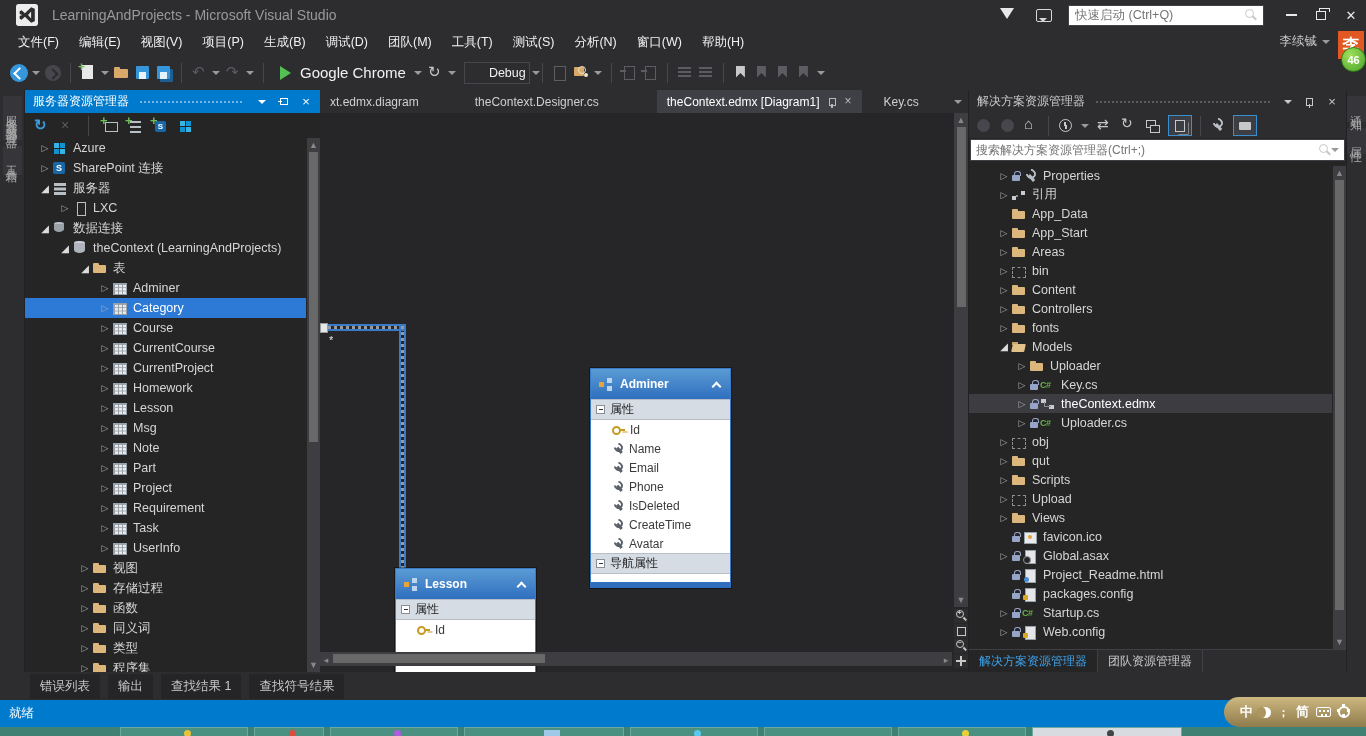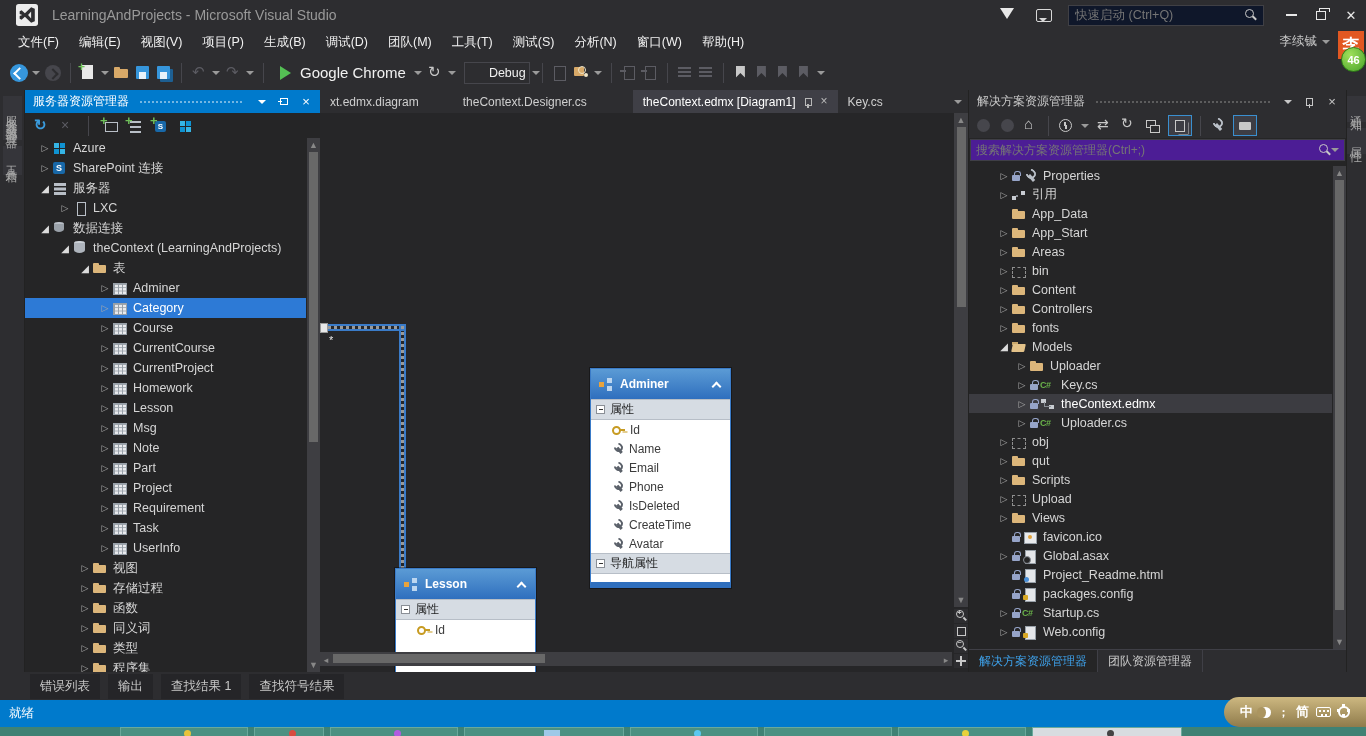--- a/index.html
+++ b/index.html
@@ -11,21 +11,21 @@
   }
   
   .titlebar { position:absolute; left:0; top:0; width:1366px; height:30px; display:flex; align-items:center; }
   .vslogo { margin-left:16px; width:22px; height:22px; flex:none; }
   .titletext { margin-left:14px; color:#999; font-size:14px; }
   .tb-right { position:absolute; right:0; top:0; height:30px; display:flex; align-items:center; }
   .flag-ico { width:14px; height:14px; position:relative; margin-right:22px; }
   .flag-ico::before { content:""; position:absolute; left:0; top:0; border-left:7px solid transparent; border-right:7px solid transparent; border-top:11px solid #e8e8e8; }
   .fb-ico { width:16px; height:13px; border:1.5px solid #d8d8d8; border-radius:2px; position:relative; margin-right:16px; }
   .fb-ico::after { content:""; position:absolute; left:2px; bottom:-5px; border:4px solid transparent; border-top-color:#d8d8d8; }
-  .quicklaunch { width:196px; height:21px; background:#0f172a; border:1px solid #404045; display:flex; align-items:center; padding:0 6px; margin-right:12px; }
+  .quicklaunch { width:196px; height:21px; background:#ffffff; border:1px solid #404045; display:flex; align-items:center; padding:0 6px; margin-right:12px; }
   .quicklaunch input { flex:1; background:none; border:none; outline:none; color:#8a8a8a; font-size:12.5px; font-family:"Liberation Sans",sans-serif; }
   .i-mag { width:14px; height:14px; position:relative; flex:none; }
   .i-mag::before { content:""; position:absolute; left:2px; top:1px; width:7px; height:7px; border:1.6px solid #c8c8c8; border-radius:50%; }
   .i-mag::after { content:""; position:absolute; left:9px; top:9px; width:5px; height:1.8px; background:#c8c8c8; transform:rotate(45deg); }
   .winbtn { width:30px; height:26px; display:flex; align-items:center; justify-content:center; color:#e8e8e8; font-size:13px; }
   .winbtn .mini { width:11px; height:2px; background:#e8e8e8; display:block; }
   .winbtn .rest { width:10px; height:9px; border:1.5px solid #e8e8e8; position:relative; display:block; }
   .winbtn .rest::before{ content:""; position:absolute; left:2px; top:-4px; width:9px; height:3px; border:1.5px solid #e8e8e8; border-bottom:none; }
   
   .menubar { position:absolute; left:0; top:30px; width:1366px; height:25px; display:flex; align-items:center; padding-left:8px; }
@@ -137,21 +137,21 @@
   .i-html::after { content:""; position:absolute; left:2px; top:10px; width:5px; height:5px; background:#4a90d9; border-radius:50%; }
   .lock { width:11px; height:16px; }
   .lock::before { content:""; position:absolute; left:2.5px; top:3px; width:5px; height:4px; border:1.4px solid #96a4c8; border-bottom:none; border-radius:3px 3px 0 0; }
   .lock::after { content:""; position:absolute; left:1px; top:7px; width:8px; height:6px; background:#96a4c8; border-radius:1px; }
   
   .sb { position:absolute; background:#3e3e42; z-index:6; }
   .sb .arr { position:absolute; color:#888; font-size:9px; width:100%; text-align:center; }
   .sb .thumb { position:absolute; background:#686868; }
   
   .editor { position:absolute; left:320px; top:0; width:648px; height:582px; background:#2d2d30; }
-  .tabbar { height:23px; display:flex; align-items:flex-end; }
+  .tabbar { height:23px; display:flex; align-items:flex-end;gap:12px; }
   .etab { height:23px; display:flex; align-items:center; padding:0 10px; color:#cfcfcf; font-size:12px; white-space:nowrap; }
   .etab.active { background:#3f3f46; color:#fff; gap:7px; }
   .etab .pin-ico { transform:none; color:#b8b8b8; width:11px; height:12px; }
   .etab .x-glyph { color:#b8b8b8; font-size:12px; }
   .tab-overflow { margin-left:auto; margin-right:6px; align-self:center; }
   .canvas { position:relative; width:648px; height:559px; background:#262628; overflow:hidden; }
   
   .entity { position:absolute; background:#fff; border:1.5px solid #3a7bc8; border-bottom:6px solid #2f6fbe; z-index:2; overflow:hidden; box-shadow:0 0 0 1px rgba(0,0,0,.35); }
   .ent-head { height:30px; background:linear-gradient(180deg,#5b9bd5,#2f6fbe); display:flex; align-items:center; padding:0 8px; gap:7px; color:#fff; }
   .ent-name { font-weight:bold; font-size:12px; flex:1; }
@@ -194,21 +194,21 @@
   .sync-icon::before { content:"⇄"; position:absolute; left:1px; top:-1px; font-size:14px; color:#c8c8c8; }
   .collapse-icon::before { content:""; position:absolute; left:2px; top:3px; width:8px; height:6px; border:1.4px solid #c8c8c8; }
   .collapse-icon::after { content:""; position:absolute; left:6px; top:8px; width:8px; height:6px; border:1.4px solid #c8c8c8; background:#2d2d30; }
   .tgl { border:1px solid #3a8fd0; background:#3d3d44; width:24px; height:21px; display:flex; align-items:center; justify-content:center; }
   .showall-icon { width:13px; height:13px; position:relative; }
   .showall-icon::before { content:""; position:absolute; left:1px; top:1px; width:8px; height:10px; border:1.4px solid #c8c8c8; background:#3d3d44; box-shadow:3px 2px 0 #3d3d44, 3.5px 2.5px 0 #c8c8c8; }
   .wrench-icon::before { content:""; position:absolute; left:4px; top:1px; width:6px; height:6px; border:2px solid #b9bfc7; border-radius:50%; border-top-color:transparent; transform:rotate(-45deg); }
   .wrench-icon::after { content:""; position:absolute; left:8px; top:6px; width:3px; height:8px; background:#b9bfc7; transform:rotate(-40deg); }
   .preview-icon { width:12px; height:8px; background:#c8c8c8; border-radius:1px; }
   .search-row { height:24px; display:flex; align-items:center; background:#252526; padding:0 1px; }
-  .search-box { flex:1; height:22px; background:#4c1d95; border:1px solid #3f3f46; display:flex; align-items:center; padding:0 5px; }
+  .search-box { flex:1; height:22px; background:#ffffff; border:1px solid #3f3f46; display:flex; align-items:center; padding:0 5px; }
   .search-box input { flex:1; background:none; border:none; outline:none; color:#8a8a8a; font-size:12px; font-family:"Liberation Sans",sans-serif; }
   .sol-bottom-tabs { position:absolute; left:0; bottom:0; width:100%; height:23px; background:#2d2d30; border-top:1px solid #3f3f46; display:flex; align-items:center; }
   .sbt { padding:0 10px; font-size:12px; color:#c8c8c8; height:23px; line-height:23px; border-right:1px solid #3f3f46; }
   .sbt.active { color:#3ea0e8; background:#252526; }
   
   .bottom-tabs { position:absolute; left:0; top:672px; width:1366px; height:28px; background:#2d2d30; display:flex; align-items:center; padding-left:30px; gap:8px; }
   .btab { background:#252528; color:#c8c8c8; font-size:12.5px; padding:4px 10px; }
   .statusbar { position:absolute; left:0; top:700px; width:1366px; height:27px; background:#007acc; display:flex; align-items:center; padding-left:9px; color:#fff; font-size:12.5px; }
   .taskbar { position:absolute; left:0; top:727px; width:1366px; height:9px; background:#3f8274; display:flex; gap:6px; padding-left:120px; }
   .tk { width:128px; height:9px; border:1px solid #6aa99b; border-bottom:none; background:#4b9182; position:relative; }

